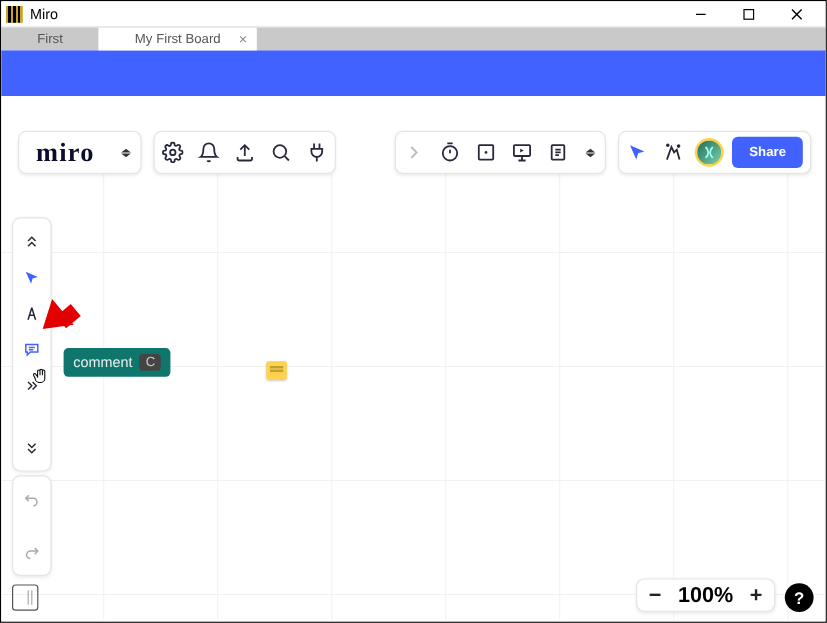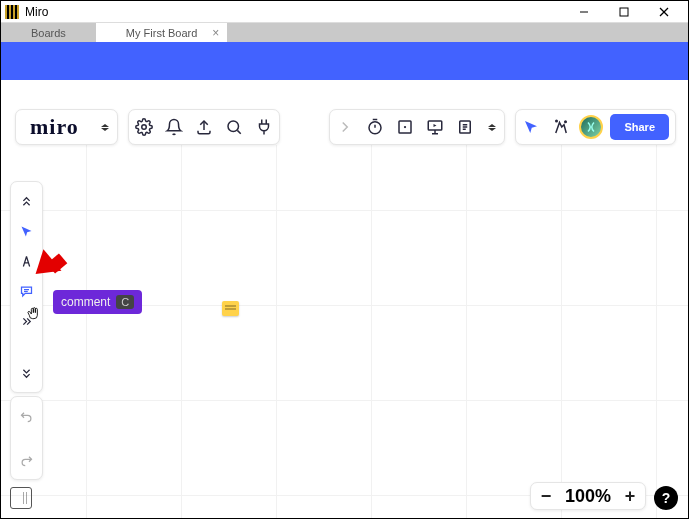--- a/index.html
+++ b/index.html
@@ -43,21 +43,21 @@
   .undopanel { position: absolute; left: 9px; top: 395px; width: 33px; background: #fff; border: 1px solid #e5e5e5; border-radius: 7px; box-shadow: 0 1px 3px rgba(0,0,0,0.08); display: flex; flex-direction: column; align-items: center; padding: 4px 0; }
   
   .notebtn { position: absolute; left: 9px; bottom: 9px; width: 22px; height: 22px; border: 1.5px solid #555; border-radius: 3px; display: flex; align-items: center; justify-content: center; }
   .notebtn::after { content: ""; position: absolute; right: 4px; top: 4px; bottom: 4px; width: 1px; background: #555; box-shadow: -3px 0 0 #555; opacity: 0.5; }
   
   .zoompanel { position: absolute; right: 42px; bottom: 8px; background: #fff; border: 1px solid #e5e5e5; border-radius: 7px; box-shadow: 0 1px 3px rgba(0,0,0,0.08); height: 28px; display: flex; align-items: center; padding: 0 4px; gap: 4px; }
   .zoombtn { width: 22px; text-align: center; font-size: 18px; font-weight: bold; color: #222; }
   .zoomlvl { font-size: 18px; font-weight: 600; padding: 0 4px; }
   .helpbtn { position: absolute; right: 10px; bottom: 8px; width: 24px; height: 24px; background: #000; color: #fff; border-radius: 50%; display: flex; align-items: center; justify-content: center; font-weight: bold; font-size: 14px; }
   
-  .tooltip { position: absolute; left: 52px; top: 289px; background: #6d28d9; color: #eee; font-size: 12px; padding: 5px 8px; border-radius: 4px; display: flex; align-items: center; gap: 6px; text-align: center; }
+  .tooltip { position: absolute; left: 52px; top: 289px; background: #0f766e; color: #eee; font-size: 12px; padding: 5px 8px; border-radius: 4px; display: flex; align-items: center; gap: 6px; text-align: center; }
   .tooltip .key { background: #444; border-radius: 3px; padding: 1px 5px; font-size: 11px; color: #ccc; }
   
   .arrow { position: absolute; left: 32px; top: 252px; width: 0; height: 0; pointer-events: none; }
   .arrow-head { width: 0; height: 0; border-top: 14px solid transparent; border-bottom: 14px solid transparent; border-right: 22px solid #e30000; transform: rotate(-40deg); position: absolute; }
   .arrow-tail { position: absolute; left: 16px; top: 4px; width: 16px; height: 13px; background: #e30000; transform: rotate(-40deg); }
   
   .cursor-hand { position: absolute; left: 25px; top: 304px; font-size: 15px; color: #000; pointer-events: none; }
   
   .sticky { position: absolute; left: 221px; top: 300px; width: 17px; height: 15px; background: #ffd24a; border-radius: 2px; box-shadow: 0 1px 2px rgba(0,0,0,0.2); }
   .sticky::before { content: ""; position: absolute; left: 3px; right: 3px; top: 4px; height: 1.5px; background: rgba(0,0,0,0.25); box-shadow: 0 3px 0 rgba(0,0,0,0.25); }
@@ -81,21 +81,21 @@
   <div class="winbtn">
       <svg viewBox="0 0 10 10">
         <line x1="1" y1="1" x2="9" y2="9" stroke="#000" stroke-width="1.2"></line>
         <line x1="9" y1="1" x2="1" y2="9" stroke="#000" stroke-width="1.2"></line>
       </svg>
     </div>
 </div>
 
 <div class="tabbar">
   <div class="tab">
-      <span>Boards</span>
+      <span>First</span>
     </div>
   <div class="tab active">
     <span>My First Board</span>
     <span class="close">×</span>
   </div>
 </div>
 
 <div class="bluebar"></div>
 
 <div class="whitearea"></div>

